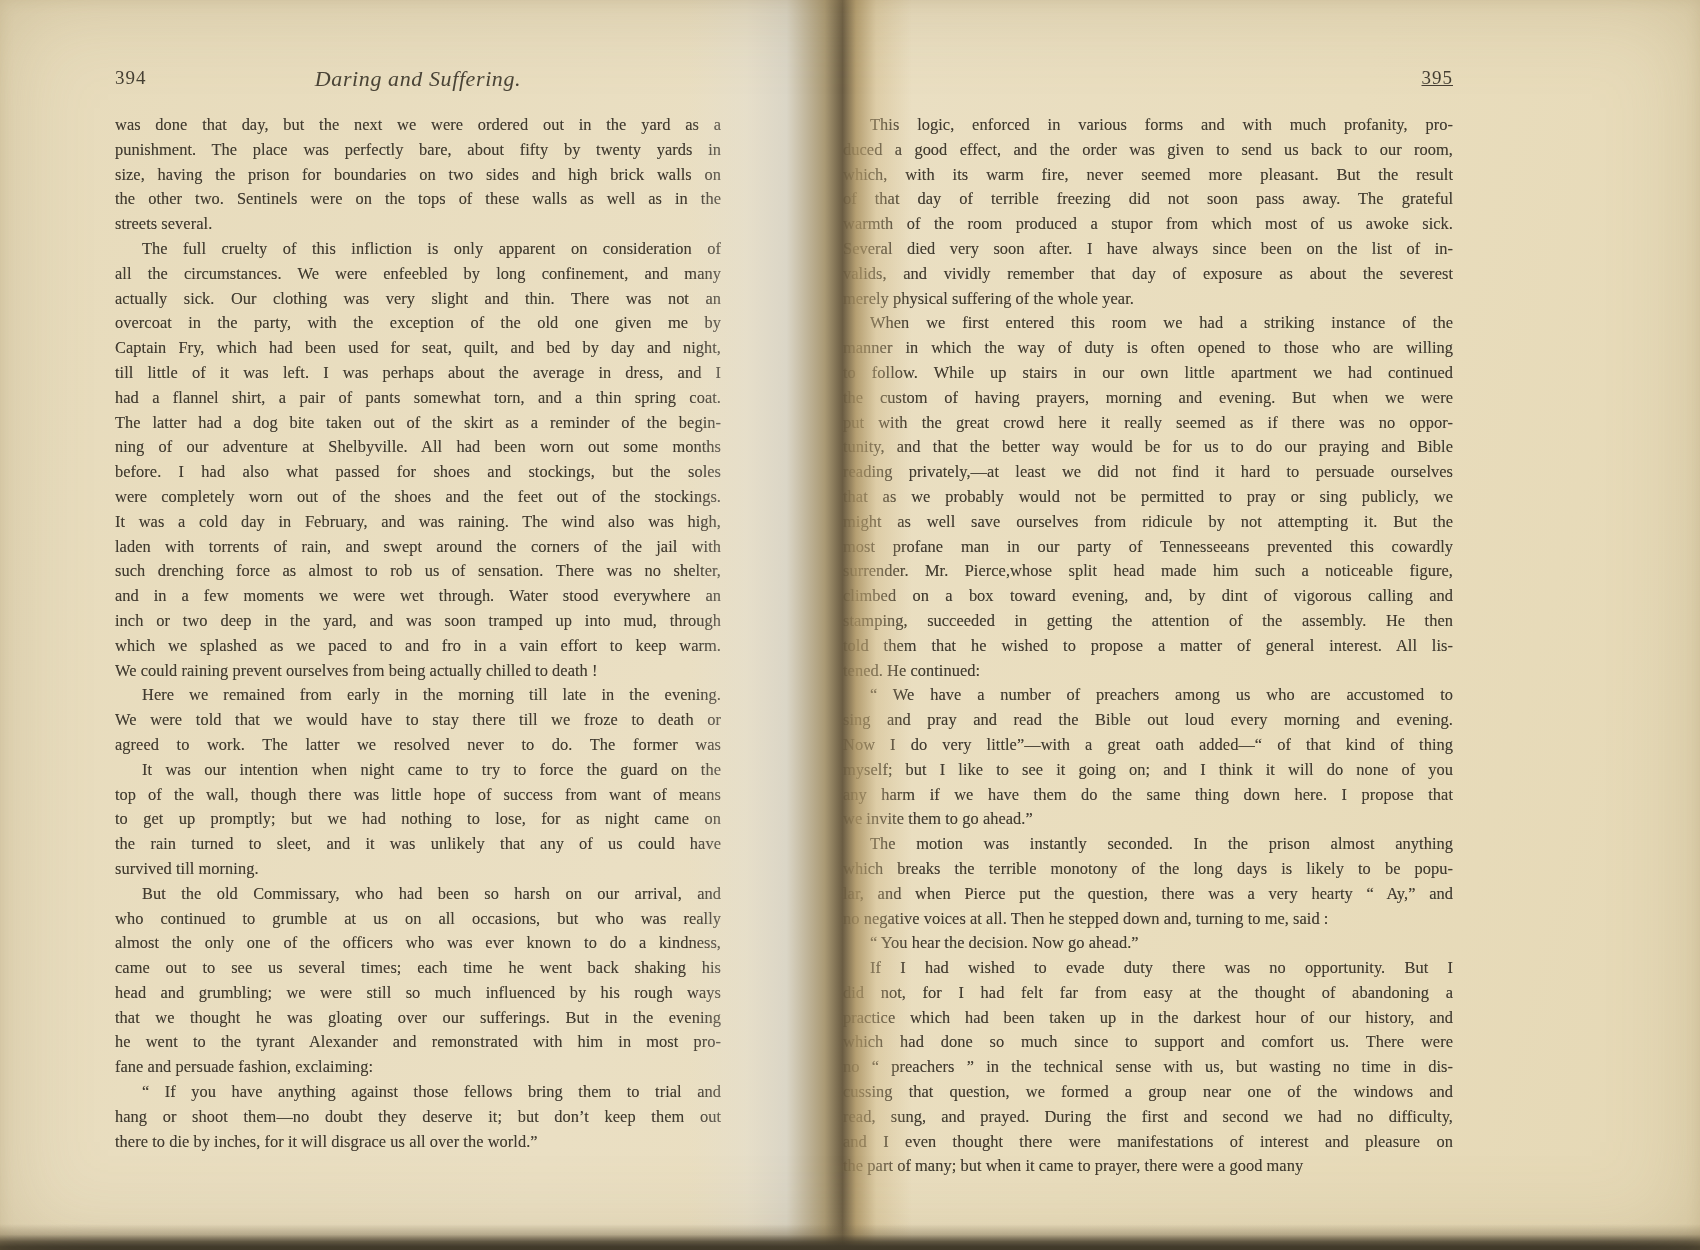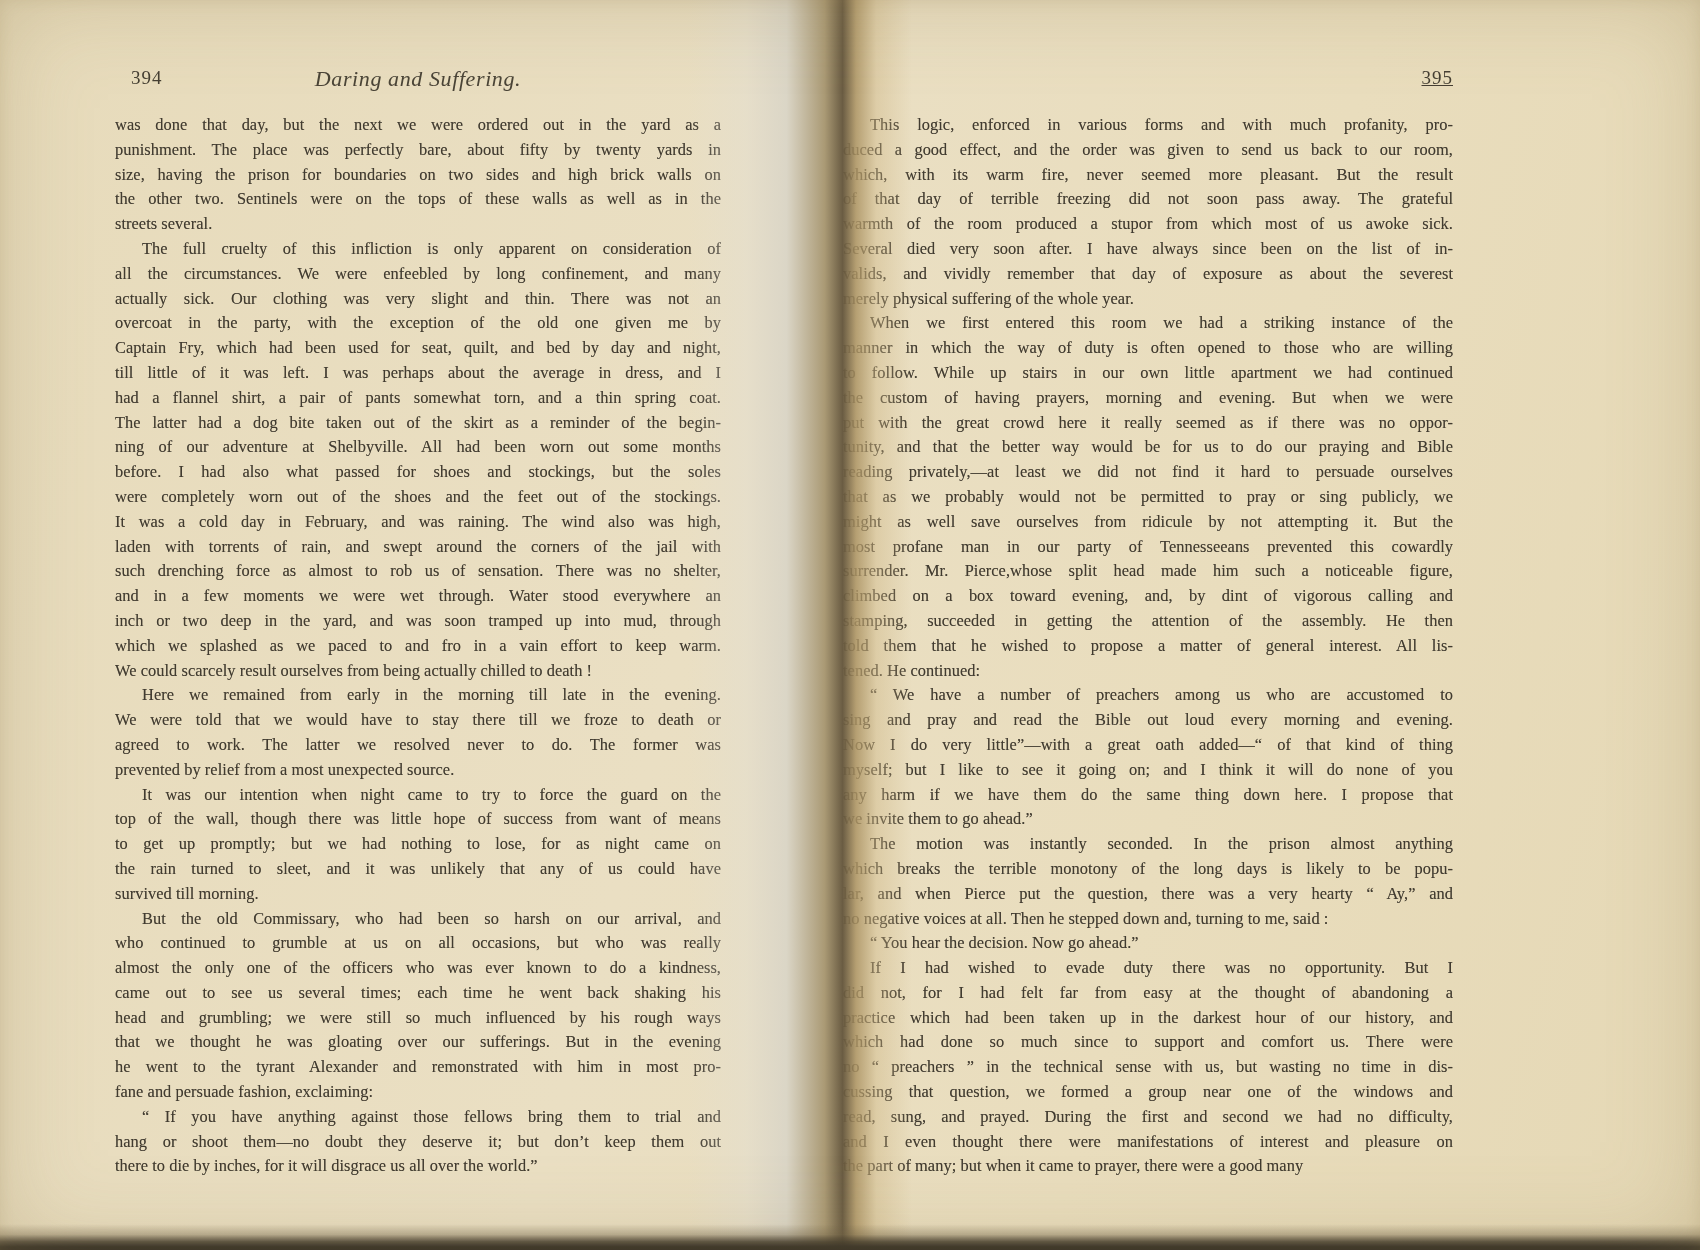--- a/index.html
+++ b/index.html
@@ -47,21 +47,21 @@
   .head { position: relative; height: 30px; }
   .rtitle {
     display: block; text-align: center;
     font-style: italic; font-size: 22px; letter-spacing: 0.6px;
     color: #4a4437;
   }
   .pnum {
     position: absolute; top: 1px;
     font-size: 19px; letter-spacing: 1px; color: #453f33;
   }
-  .page-left  .pnum { left: 16px; }
+  .page-left  .pnum { left: 0; }
   .page-right .pnum { right: 0; text-decoration: underline; }
   .pbody { margin-top: 17px; }
   .line {
     height: 24.8px; line-height: 24.8px;
     font-size: 16.4px; letter-spacing: 0.05px;
     text-align: justify; text-align-last: justify;
     overflow: hidden; white-space: normal;
     text-shadow: 0 0 0.5px rgba(65,59,48,0.45);
   }
   .line.last  { text-align-last: left; }
@@ -93,25 +93,24 @@
         <div class="line">The latter had a dog bite taken out of the skirt as a reminder of the begin-</div>
         <div class="line">ning of our adventure at Shelbyville.  All had been worn out some months</div>
         <div class="line">before.  I had also what passed for shoes and stockings, but the soles</div>
         <div class="line">were completely worn out of the shoes and the feet out of the stockings.</div>
         <div class="line">It was a cold day in February, and was raining.  The wind also was high,</div>
         <div class="line">laden with torrents of rain, and swept around the corners of the jail with</div>
         <div class="line">such drenching force as almost to rob us of sensation.  There was no shelter,</div>
         <div class="line">and in a few moments we were wet through.  Water stood everywhere an</div>
         <div class="line">inch or two deep in the yard, and was soon tramped up into mud, through</div>
         <div class="line">which we splashed as we paced to and fro in a vain effort to keep warm.</div>
-        <div class="line last">We could scarcely result ourselves from being actually chilled to death !</div>
+        <div class="line last">We could raining prevent ourselves from being actually chilled to death !</div>
         <div class="line first">Here we remained from early in the morning till late in the evening.</div>
         <div class="line">We were told that we would have to stay there till we froze to death or</div>
         <div class="line">agreed to work.  The latter we resolved never to do.  The former was</div>
-        <div class="line last">prevented by relief from a most unexpected source.</div>
         <div class="line first">It was our intention when night came to try to force the guard on the</div>
         <div class="line">top of the wall, though there was little hope of success from want of means</div>
         <div class="line">to get up promptly; but we had nothing to lose, for as night came on</div>
         <div class="line">the rain turned to sleet, and it was unlikely that any of us could have</div>
         <div class="line last">survived till morning.</div>
         <div class="line first">But the old Commissary, who had been so harsh on our arrival, and</div>
         <div class="line">who continued to grumble at us on all occasions, but who was really</div>
         <div class="line">almost the only one of the officers who was ever known to do a kindness,</div>
         <div class="line">came out to see us several times; each time he went back shaking his</div>
         <div class="line">head and grumbling; we were still so much influenced by his rough ways</div>

